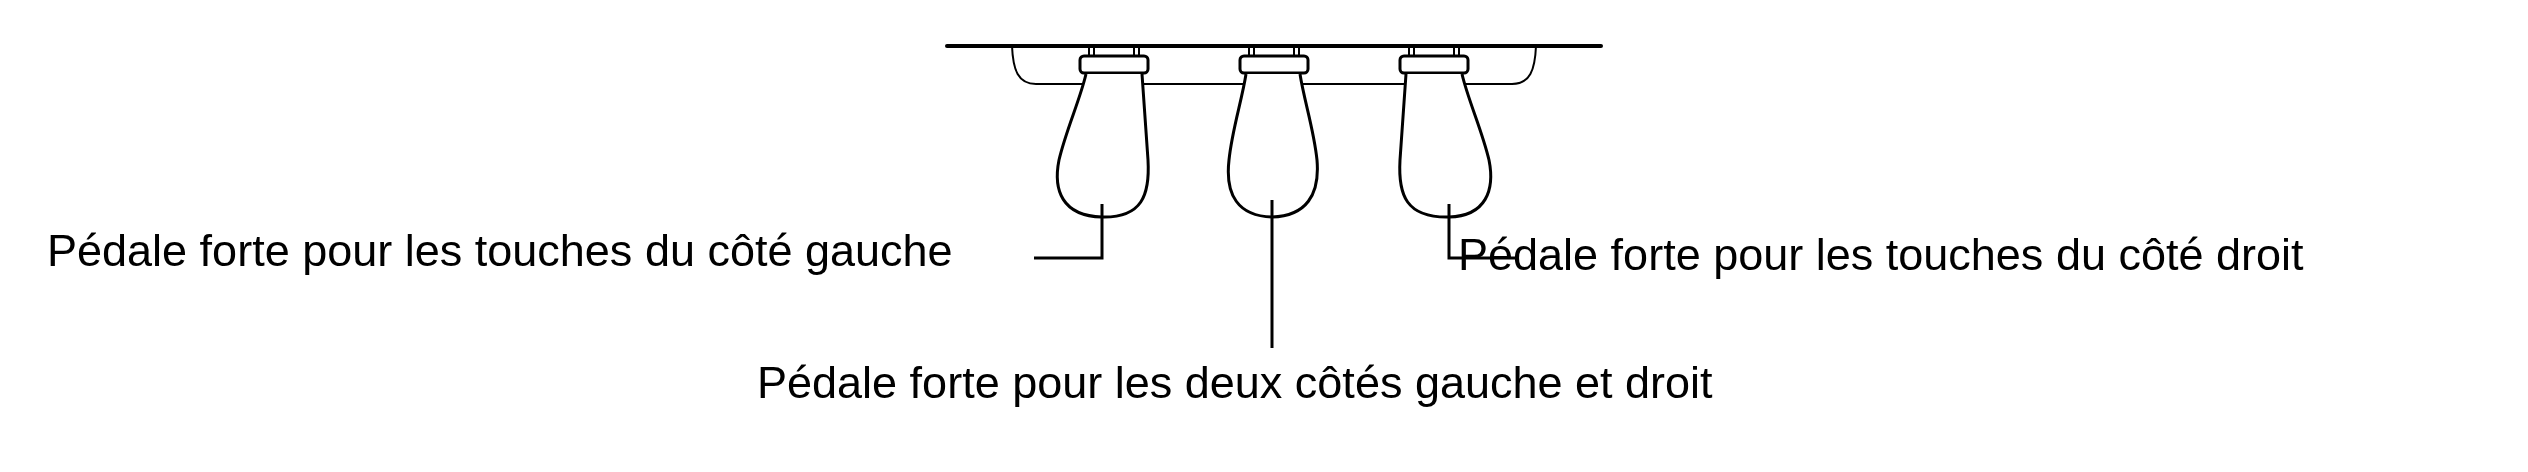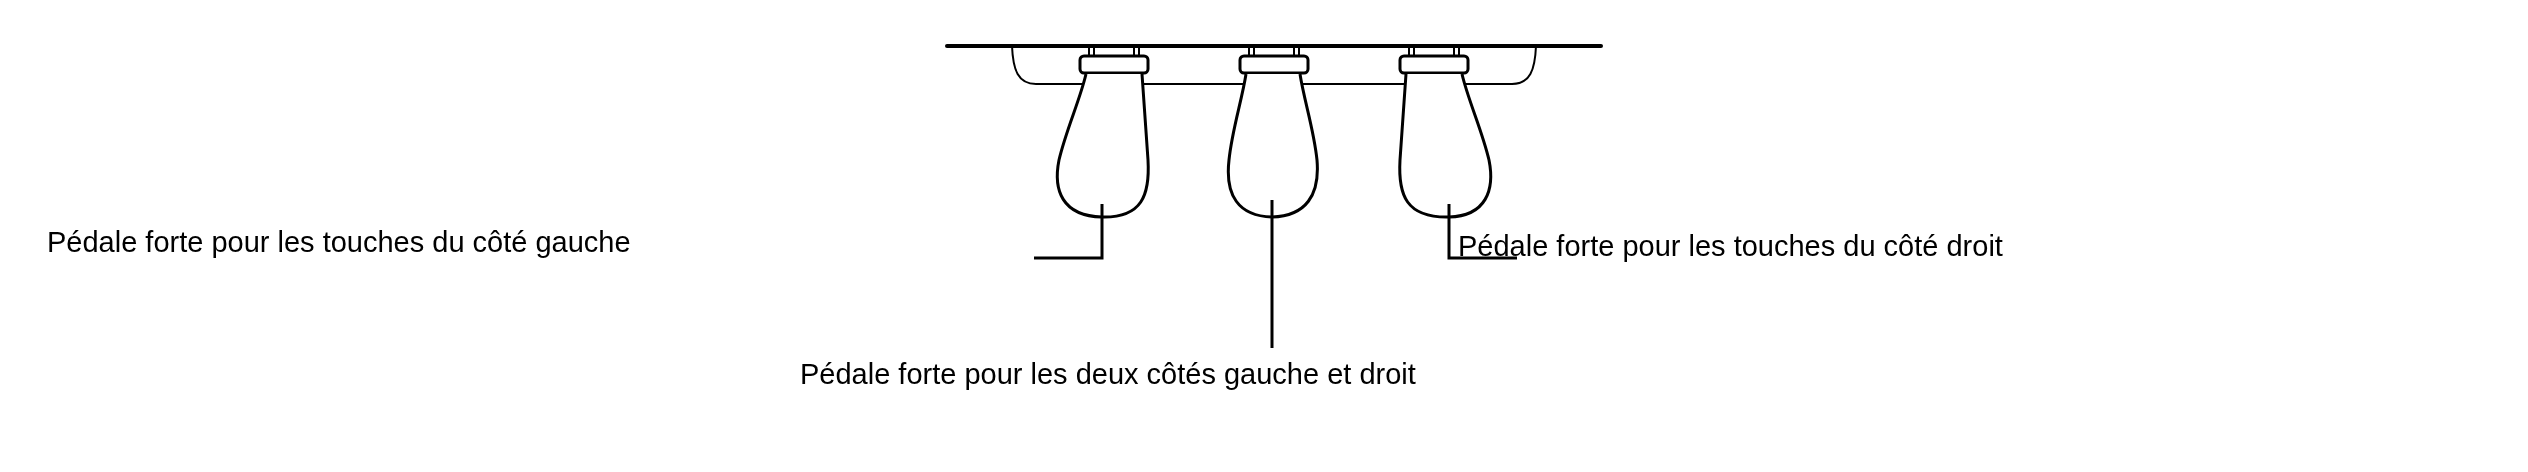--- a/index.html
+++ b/index.html
@@ -17,35 +17,35 @@
     #diagram {
       position: absolute;
       left: 0;
       top: 0;
       width: 2528px;
       height: 472px;
     }
     .label {
       position: absolute;
       font-family: "Liberation Sans", sans-serif;
-      font-size: 29px;
+      font-size: 45px;
       line-height: 1;
       color: #000000;
       white-space: nowrap;
     }
     #label-left {
       left: 47px;
       top: 228px;
     }
     #label-right {
       left: 1458px;
       top: 232px;
     }
     #label-center {
-      left: 800px;
+      left: 757px;
       top: 360px;
     }
   </style>
 </head>
 <body>
 
 <svg id="diagram" xmlns="http://www.w3.org/2000/svg" width="2528" height="472" viewBox="0 0 2528 472">
 
   <line x1="947" y1="46" x2="1601" y2="46" stroke="#000" stroke-width="4" stroke-linecap="round"></line>
 

